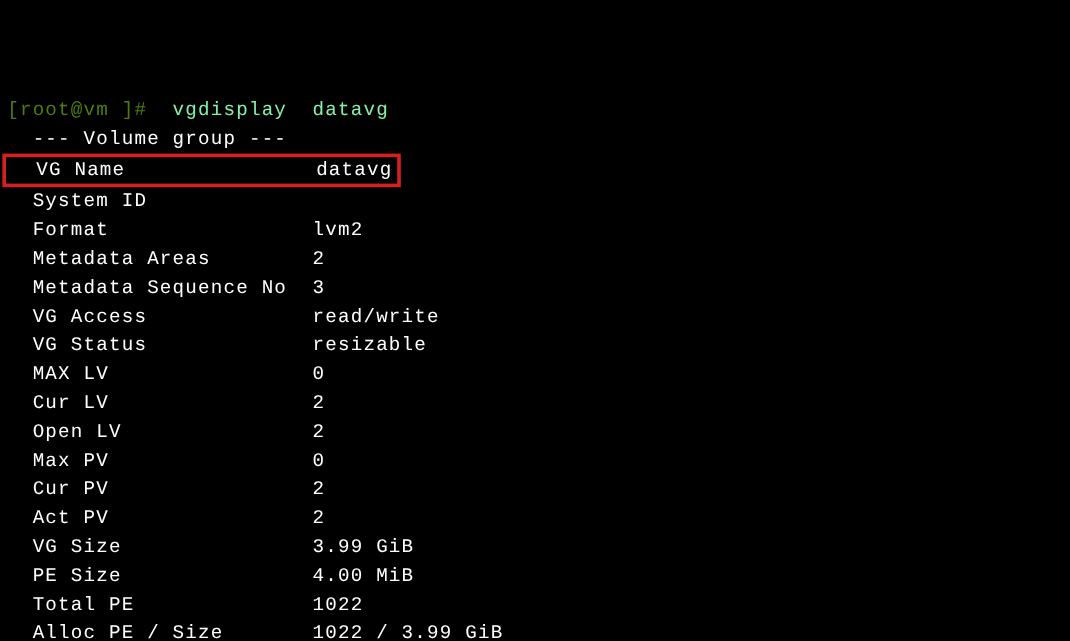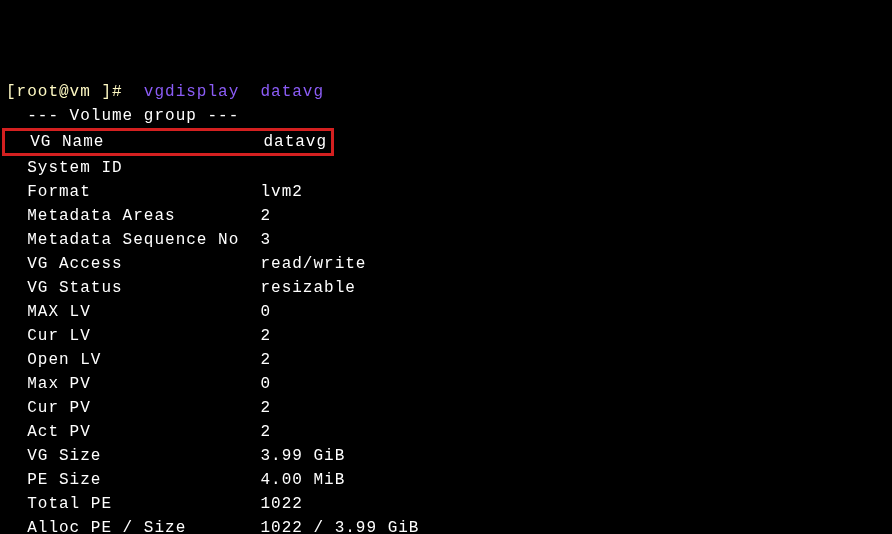--- a/index.html
+++ b/index.html
@@ -8,22 +8,22 @@
       color: #fff;
       font-family: 'Courier New', Consolas, monospace;
       font-size: 16px;
       padding: 8px 6px;
       width: 892px;
       height: 534px;
       line-height: 1.5;
       white-space: pre;
       letter-spacing: 1px;
     }
-    .prompt-user { color: #fef9c3; }
-    .cmd { color: #8b5cf6; margin-top: 35px; }
+    .prompt-user { color: #4d7c0f; }
+    .cmd { color: #86efac; margin-top: 35px; }
     .highlight-box {
       border: 3px solid #d42020;
       display: inline-block;
       padding: 0 4px;
       margin-left: -4px;
       line-height: 1.4;
     }
     .row { display: block; }
   </style>
 </head>

